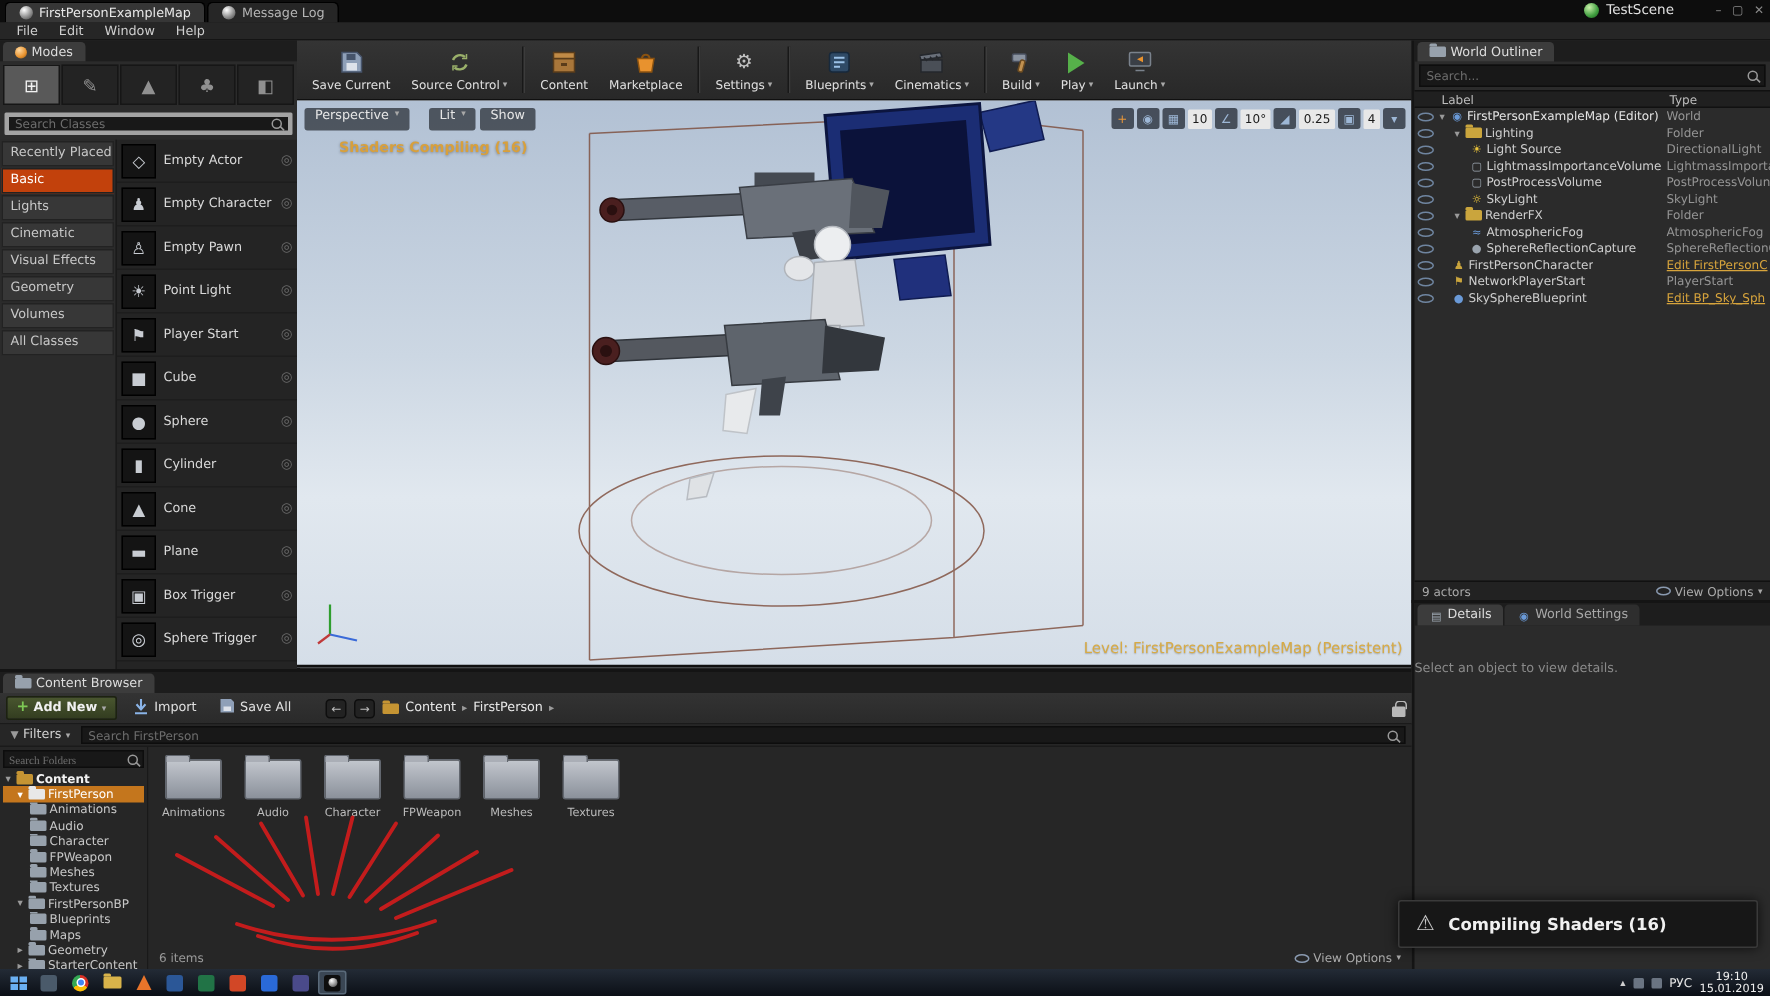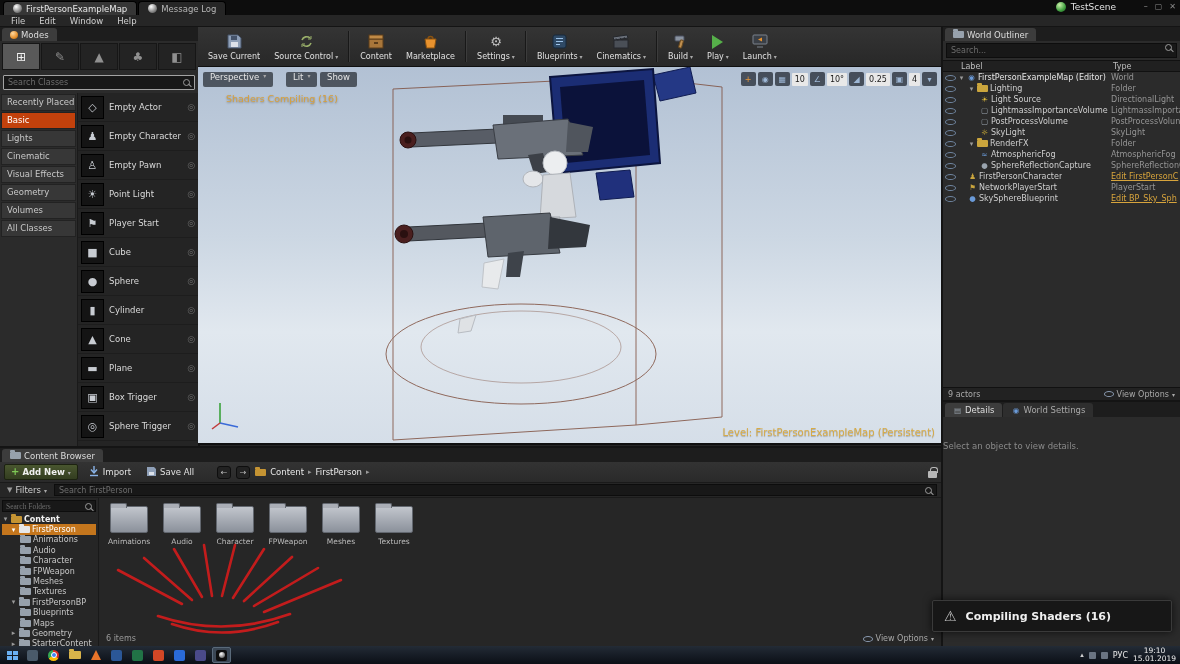--- a/index.html
+++ b/index.html
@@ -21,21 +21,21 @@
   .menu-item{padding:0 7px;font-size:8.5px;color:#cfcfcf}
 
   
   .modes{position:absolute;left:0;top:27px;width:200px;height:419px;background:#2b2b2b;border-right:2px solid #141414;display:flex;flex-direction:column}
   .ptabrow{height:14px;background:#1d1d1d;display:flex;align-items:flex-end;padding-left:2px}
   .ptab{height:13px;display:flex;align-items:center;gap:3px;padding:0 8px;background:#3c3c3c;color:#ddd;font-size:8.5px;border-radius:3px 3px 0 0}
   .mini-ue{width:8px;height:8px;border-radius:50%;background:radial-gradient(circle at 35% 30%,#ffd9a0,#e8922e 60%,#7a4a10)}
   .mode-btns{display:flex;gap:1px;padding:2px;background:#2b2b2b}
   .mode-btn{flex:1;height:27px;background:#232323;border:1px solid #161616;display:grid;place-items:center;color:#909090;font-size:12px}
   .mode-btn.active{background:#595959;color:#f2f2f2}
-  .searchrow{margin:3px;height:15px;background:#181818;border:1px solid #a3a3a3;display:flex;align-items:center;padding:0 4px;gap:3px;border-radius:1px}
+  .searchrow{margin:3px;height:15px;background:#181818;border:3px solid #a3a3a3;display:flex;align-items:center;padding:0 4px;gap:3px;border-radius:1px}
   .searchrow input{flex:1;background:transparent;border:0;outline:0;color:#ddd;font-size:8px;font-family:inherit;min-width:0}
   .searchrow input::placeholder{color:#6d6d6d}
   .mag{width:7px;height:7px;border:1px solid #9a9a9a;border-radius:50%;position:relative;flex:none;display:inline-block}
   .mag::after{content:"";position:absolute;width:4px;height:1px;background:#9a9a9a;transform:rotate(45deg);right:-3px;bottom:-1px}
   .modes-body{flex:1;display:flex;overflow:hidden}
   .cats{width:77px;background:#2b2b2b;padding:1px}
   .cat{height:17px;line-height:15px;padding-left:5px;font-size:8.5px;color:#c8c8c8;background:#373737;border:1px solid #222;margin-bottom:1px}
   .cat.active{background:#c2410c;color:#fff}
   .placeables{flex:1;background:#242424;border-left:1px solid #1a1a1a;overflow:hidden}
   .pitem{height:29px;display:flex;align-items:center;gap:5px;padding:0 3px;border-bottom:1px solid #1d1d1d}
@@ -50,30 +50,30 @@
   .lblrow{display:flex;align-items:center;gap:2px;white-space:nowrap}
   .tsep{width:2px;background:#181818;margin:4px 3px;border-right:1px solid #3c3c3c}
   .caret{font-size:6px;color:#a8a8a8}
   .gear{font-size:13px;color:#c0c0c0;line-height:1}
   .playtri{width:0;height:0;border-left:11px solid #56b04a;border-top:7px solid transparent;border-bottom:7px solid transparent}
 
   
   .viewport{position:absolute;left:198px;top:67px;width:743px;height:378px;background:#cfd9e4;overflow:hidden;border-bottom:2px solid #101010}
   .scene{position:absolute;inset:0}
   .vpbtn{position:absolute;height:15px;display:flex;gap:4px;padding:0 7px;background:rgba(14,17,22,.62);border-radius:2px;color:#e6e6e6;font-size:8.5px}
-  .compiling{position:absolute;left:28px;top:26px;color:#d8a03c;font-size:9.5px;font-weight:normal;text-shadow:0 1px 2px rgba(0,0,0,.35)}
+  .compiling{position:absolute;left:28px;top:26px;color:#d8a03c;font-size:9.5px;font-weight:bold;text-shadow:0 1px 2px rgba(0,0,0,.35)}
   .vpright{position:absolute;right:4px;top:5px;display:flex;align-items:center;gap:2px}
   .vico{width:15px;height:14px;background:rgba(18,24,32,.68);border-radius:2px;display:grid;place-items:center;font-size:8px;color:#9db7d6}
   .vico.orange{color:#e8973a}
   .chip{height:13px;background:#e8e8e8;color:#1a1a1a;font-size:8px;display:flex;align-items:center;padding:0 3px;border-radius:1px}
   .levellbl{position:absolute;right:6px;bottom:5px;color:#d8ab45;font-size:10px;text-shadow:0 1px 1px rgba(0,0,0,.25)}
 
   
   .outliner{position:absolute;left:941px;top:27px;width:239px;height:373px;background:#2b2b2b;border-left:2px solid #141414;display:flex;flex-direction:column}
-  .osearch{margin:2px 3px;height:15px;background:#181818;border:1px solid #0d0d0d;display:flex;padding:0 4px;gap:3px}
+  .osearch{margin:2px 3px;height:15px;background:#181818;border:1px solid #0d0d0d;display:flex;align-items:center;padding:0 4px;gap:3px}
   .osearch input{flex:1;background:transparent;border:0;outline:0;color:#ddd;font-size:8px;font-family:inherit;min-width:0}
   .osearch input::placeholder{color:#6d6d6d}
   .ohead{height:12px;background:#202020;border-top:1px solid #111;border-bottom:1px solid #111;position:relative;font-size:8px;color:#bdbdbd}
   .ohead .hl{position:absolute;left:18px;top:1px}
   .ohead .ht{position:absolute;left:170px;top:1px}
   .orows{flex:1;overflow:hidden}
   .orow{height:11px;display:flex;align-items:center;gap:2px;font-size:8px;position:relative;padding-left:2px;color:#cfcfcf}
   .eye{width:11px;height:6px;border:1px solid #6f85a0;border-radius:50%;flex:none}
   .oarrow{width:7px;color:#9a9a9a;font-size:7px;text-align:center;flex:none}
   .oglyph{width:9px;text-align:center;font-size:7.5px;flex:none}

